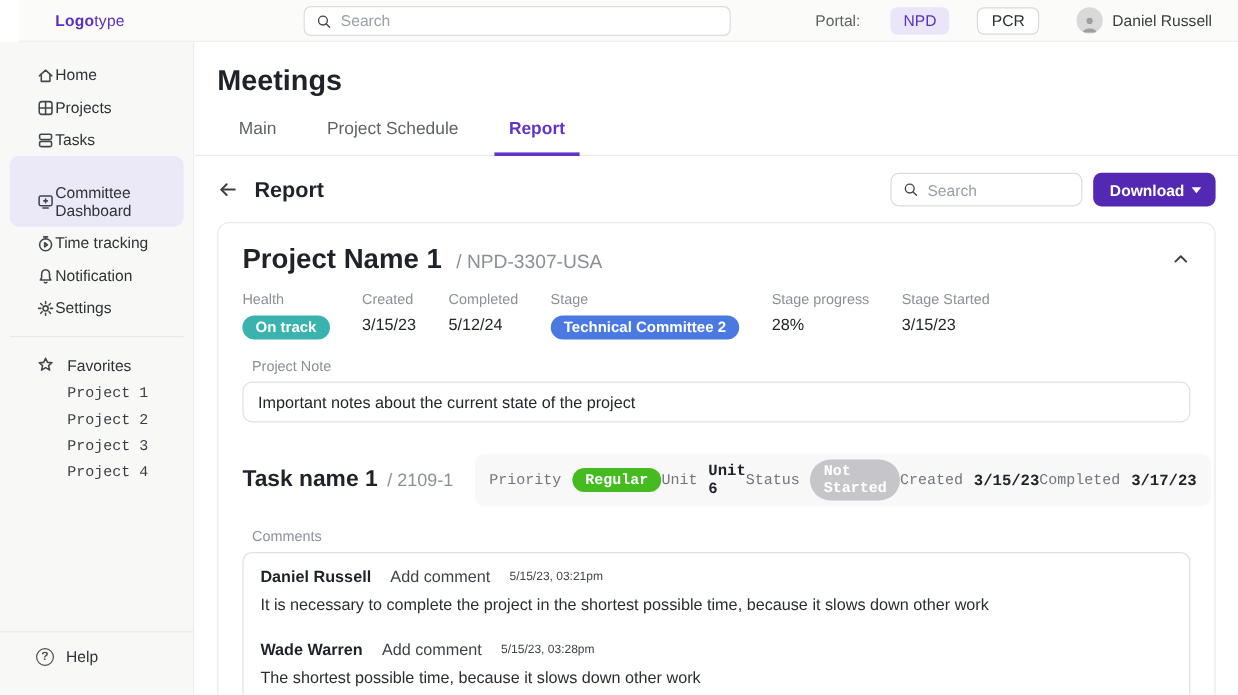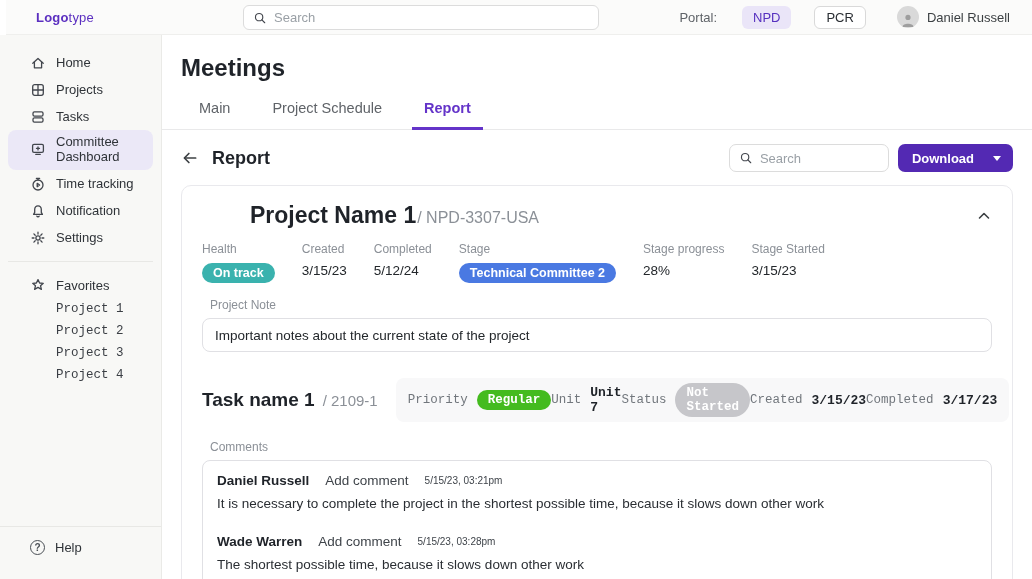--- a/index.html
+++ b/index.html
@@ -1,21 +1,21 @@
 <!DOCTYPE html>
 <html><head>
 <meta charset="utf-8">
 <style>
   * { margin:0; padding:0; box-sizing:border-box; }
   html,body { width:1032px; height:579px; overflow:hidden; }
   body { font-family:"Liberation Sans", sans-serif; background:#fff; color:#23272b; }
   .screen { position:relative; width:1032px; height:579px; }
 
   
-  .topbar { position:absolute; top:0; left:6px; right:0; height:35px; background:#fbfbfa;
+  .topbar { position:absolute; top:0; left:16px; right:0; height:35px; background:#fbfbfa;
             border-bottom:1px solid #efefed; display:flex; align-items:center; z-index:5; }
   .logo { margin-left:30px; font-size:13px; color:#5b2fc0; letter-spacing:.2px; }
   .logo b { font-weight:700; }
   .topbar-search { position:absolute; left:237px; top:5px; width:356px; height:25px; background:#fff;
                    border:1px solid #dcdcdc; border-radius:6px; display:flex; align-items:center; padding:0 9px; gap:7px; }
   .topbar-search input, .mini-search input { border:none; outline:none; background:transparent; font-size:13px;
                    color:#23272b; width:100%; font-family:"Liberation Sans",sans-serif; }
   .topbar-search input::placeholder, .mini-search input::placeholder { color:#9aa0a6; }
   .topbar-right { margin-left:auto; display:flex; align-items:center; gap:23px; padding-right:22px; }
   .portal-label { font-size:13px; color:#5f6368; margin-right:2px; }
@@ -23,24 +23,24 @@
   .pill-toggle.active { background:#eae5f8; color:#5630bf; font-weight:500; }
   .pill-toggle.inactive { background:#fff; border:1px solid #d9d9d9; color:#2a2e33; font-weight:500; }
   .user { display:flex; align-items:center; gap:8px; margin-left:8px; }
   .avatar { width:22px; height:22px; border-radius:50%; background:#d9d9d9; overflow:hidden; display:flex; align-items:flex-end; justify-content:center; }
   .user-name { font-size:13px; color:#3c4043; }
 
   
   .sidebar { position:absolute; top:35px; left:0; width:162px; bottom:0; background:#f8f8f6;
              border-right:1px solid #eaeae7; display:flex; flex-direction:column; }
   .nav { padding:14px 8px 0; }
-  .nav-item { display:flex; align-items:center; gap:10px; padding:5px 6px 5px 22px; border-radius:8px;
+  .nav-item { display:flex; align-items:center; padding:5px 6px 5px 22px; border-radius:8px;
               font-size:13px; color:#2f3338; min-height:27px; cursor:default; }
   .nav-item .ic { width:16px; height:16px; flex:0 0 16px; display:flex; }
-  .nav-item.active { background:#ebe8f7; padding-top:4px; padding-bottom:6px; }
+  .nav-item.active { background:#ebe8f7; padding-top:23px; padding-bottom:6px; }
   .nav-item.active .lbl { width:92px; line-height:15px; }
   .divider { height:1px; background:#e8e8e5; margin:10px 0; }
   .fav-head { display:flex; align-items:center; gap:10px; padding:5px 6px 5px 22px; font-size:13px; color:#2f3338; }
   .fav-item { padding:4px 6px 4px 48px; font-size:12.5px; color:#3a3e44; line-height:14px;font-family:Liberation Mono, monospace; }
   .sidebar-bottom { margin-top:auto; }
   .help-row { display:flex; align-items:center; gap:10px; padding:13px 6px 24px 30px; font-size:13px; color:#2f3338; }
   .help-ic { width:15px; height:15px; border:1.2px solid #4a4f55; border-radius:50%; font-size:10px; color:#4a4f55;
              display:flex; align-items:center; justify-content:center; font-weight:700; }
 
   
@@ -50,27 +50,27 @@
   .tab { padding:0 12px 11px; font-size:14.5px; color:#5f6368; cursor:pointer; border-bottom:3px solid transparent; margin-bottom:-1px; }
   .tab.active { color:#6434c9; font-weight:700; border-bottom-color:#6434c9; }
 
   .report-bar { display:flex; align-items:center; margin:13px 19px 0; height:30px; }
   .back-arrow { display:flex; margin-right:13px; cursor:pointer; }
   .report-title { font-size:18px; font-weight:700; color:#1f2329; }
   .report-actions { margin-left:auto; display:flex; align-items:center; gap:9px; }
   .mini-search { width:160px; height:28px; border:1px solid #dcdcdc; border-radius:7px; background:#fff;
                  display:flex; align-items:center; padding:0 9px; gap:7px; }
   .btn-download { height:28px; background:#5329b3; border:none; border-radius:7px; color:#fff; font-weight:700;
-                  font-size:13px; padding:0 12px 0 14px; display:flex; align-items:center; gap:19px; cursor:pointer;
+                  font-size:13px; padding:0 12px 0 14px; display:flex; align-items:center; gap:6px; cursor:pointer;
                   font-family:"Liberation Sans",sans-serif; }
   .caret-down { width:0; height:0; border-left:4.5px solid transparent; border-right:4.5px solid transparent; border-top:5px solid #fff; }
 
   
   .card { margin:12px 19px 0; border:1px solid #e9e9ed; border-radius:10px; padding:16px 20px 20px; height:420px; }
-  .proj-head { display:flex; align-items:baseline; gap:1px;margin-left:48px; }
+  .proj-head { display:flex; align-items:baseline; gap:12px; }
   .proj-name { font-size:23px; font-weight:700; color:#1f2329; }
   .proj-code { font-size:16px; color:#8b9097; }
   .collapse-btn { margin-left:auto; align-self:center; display:flex; cursor:pointer; }
 
   .meta-row { display:flex; gap:27px; margin-top:13px; }
   .meta-col .m-label { font-size:12px; color:#8b9097; margin-bottom:7px; }
   .meta-col .m-value { font-size:13.5px; color:#23272b; }
   .badge { display:inline-block; border-radius:999px; padding:3px 11px; font-size:12.5px; font-weight:700; color:#fff; }
   .badge.teal { background:#3ab2ae; }
   .badge.blue { background:#4a79e2; }
@@ -300,21 +300,21 @@
       <div class="task-row">
         <span class="task-name">Task name 1</span>
         <span class="task-code">/ 2109-1</span>
         <div class="task-meta">
           <div class="tm-group">
             <span class="tm-label">Priority</span>
             <span class="badge green">Regular</span>
           </div>
           <div class="tm-group">
             <span class="tm-label">Unit</span>
-            <span class="tm-value">Unit 7</span>
+            <span class="tm-value">Unit 6</span>
           </div>
           <div class="tm-group">
             <span class="tm-label">Status</span>
             <span class="badge gray">Not Started</span>
           </div>
           <div class="tm-group">
             <span class="tm-label">Created</span>
             <span class="tm-value">3/15/23</span>
           </div>
           <div class="tm-group">

